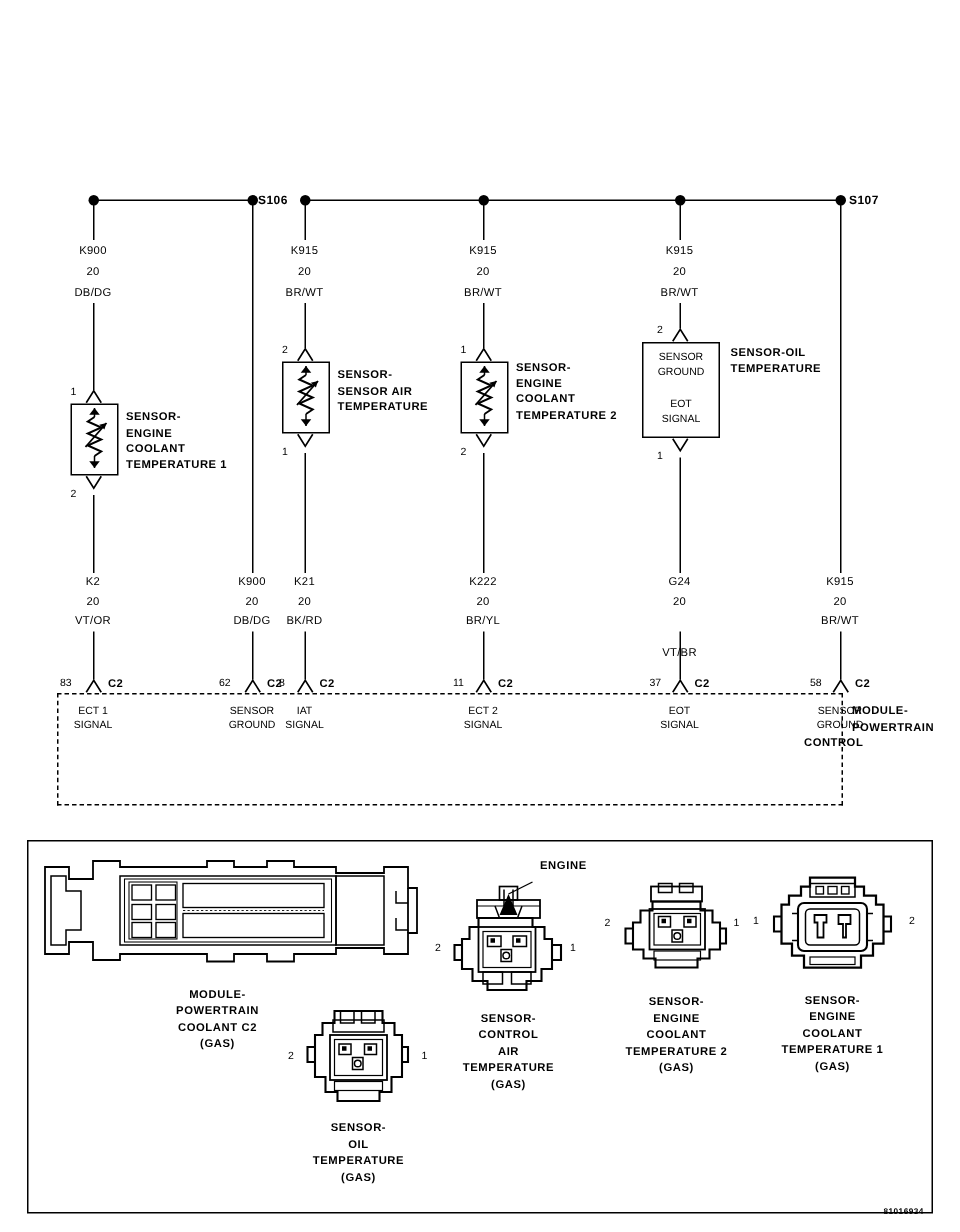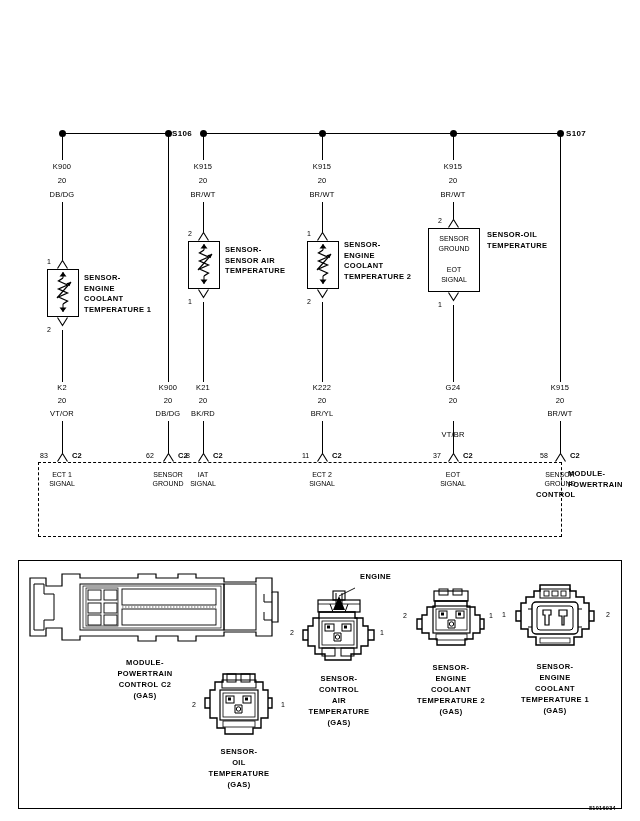--- a/index.html
+++ b/index.html
@@ -412,21 +412,21 @@
       <line x1="94" y1="35" x2="188" y2="35" stroke="#000" stroke-width=".6" stroke-dasharray="1.5 1.5"></line>
 
       <rect x="196" y="12" width="32" height="46" fill="none" stroke="#000" stroke-width="1"></rect>
 
       <path d="M236 22 L236 30 L244 30 M236 40 L236 48 L244 48" fill="none" stroke="#000" stroke-width="1"></path>
       <line x1="244" y1="20" x2="244" y2="50" stroke="#000" stroke-width="1.2"></line>
     </svg>
   </div>
   <div class="botname" style="left:90px; top:657px; width:110px;">MODULE-</div>
   <div class="botname" style="left:90px; top:668px; width:110px;">POWERTRAIN</div>
-  <div class="botname" style="left:90px; top:679px; width:110px;">CONTROL C2</div>
+  <div class="botname" style="left:90px; top:679px; width:110px;">COOLANT C2</div>
   <div class="botname" style="left:90px; top:690px; width:110px;">(GAS)</div>
 
   <div class="abs" style="left:205px; top:672px;">
     <svg width="68" height="70" viewBox="0 0 68 70">
       <path d="M18 2 L50 2 L50 10 L58 10 L58 18 L63 18 L63 46 L56 46 L56 56 L48 56
                L48 62 L20 62 L20 56 L12 56 L12 46 L5 46 L5 18 L10 18 L10 10 L18 10 Z" fill="none" stroke="#000" stroke-width="1.4"></path>
       <rect x="17" y="8" width="34" height="8" fill="none" stroke="#000" stroke-width="1"></rect>
       <rect x="22" y="2" width="9" height="8" fill="none" stroke="#000" stroke-width="1"></rect>
       <rect x="36" y="2" width="9" height="8" fill="none" stroke="#000" stroke-width="1"></rect>
       <rect x="15" y="18" width="38" height="30" fill="none" stroke="#000" stroke-width="1.2"></rect>

